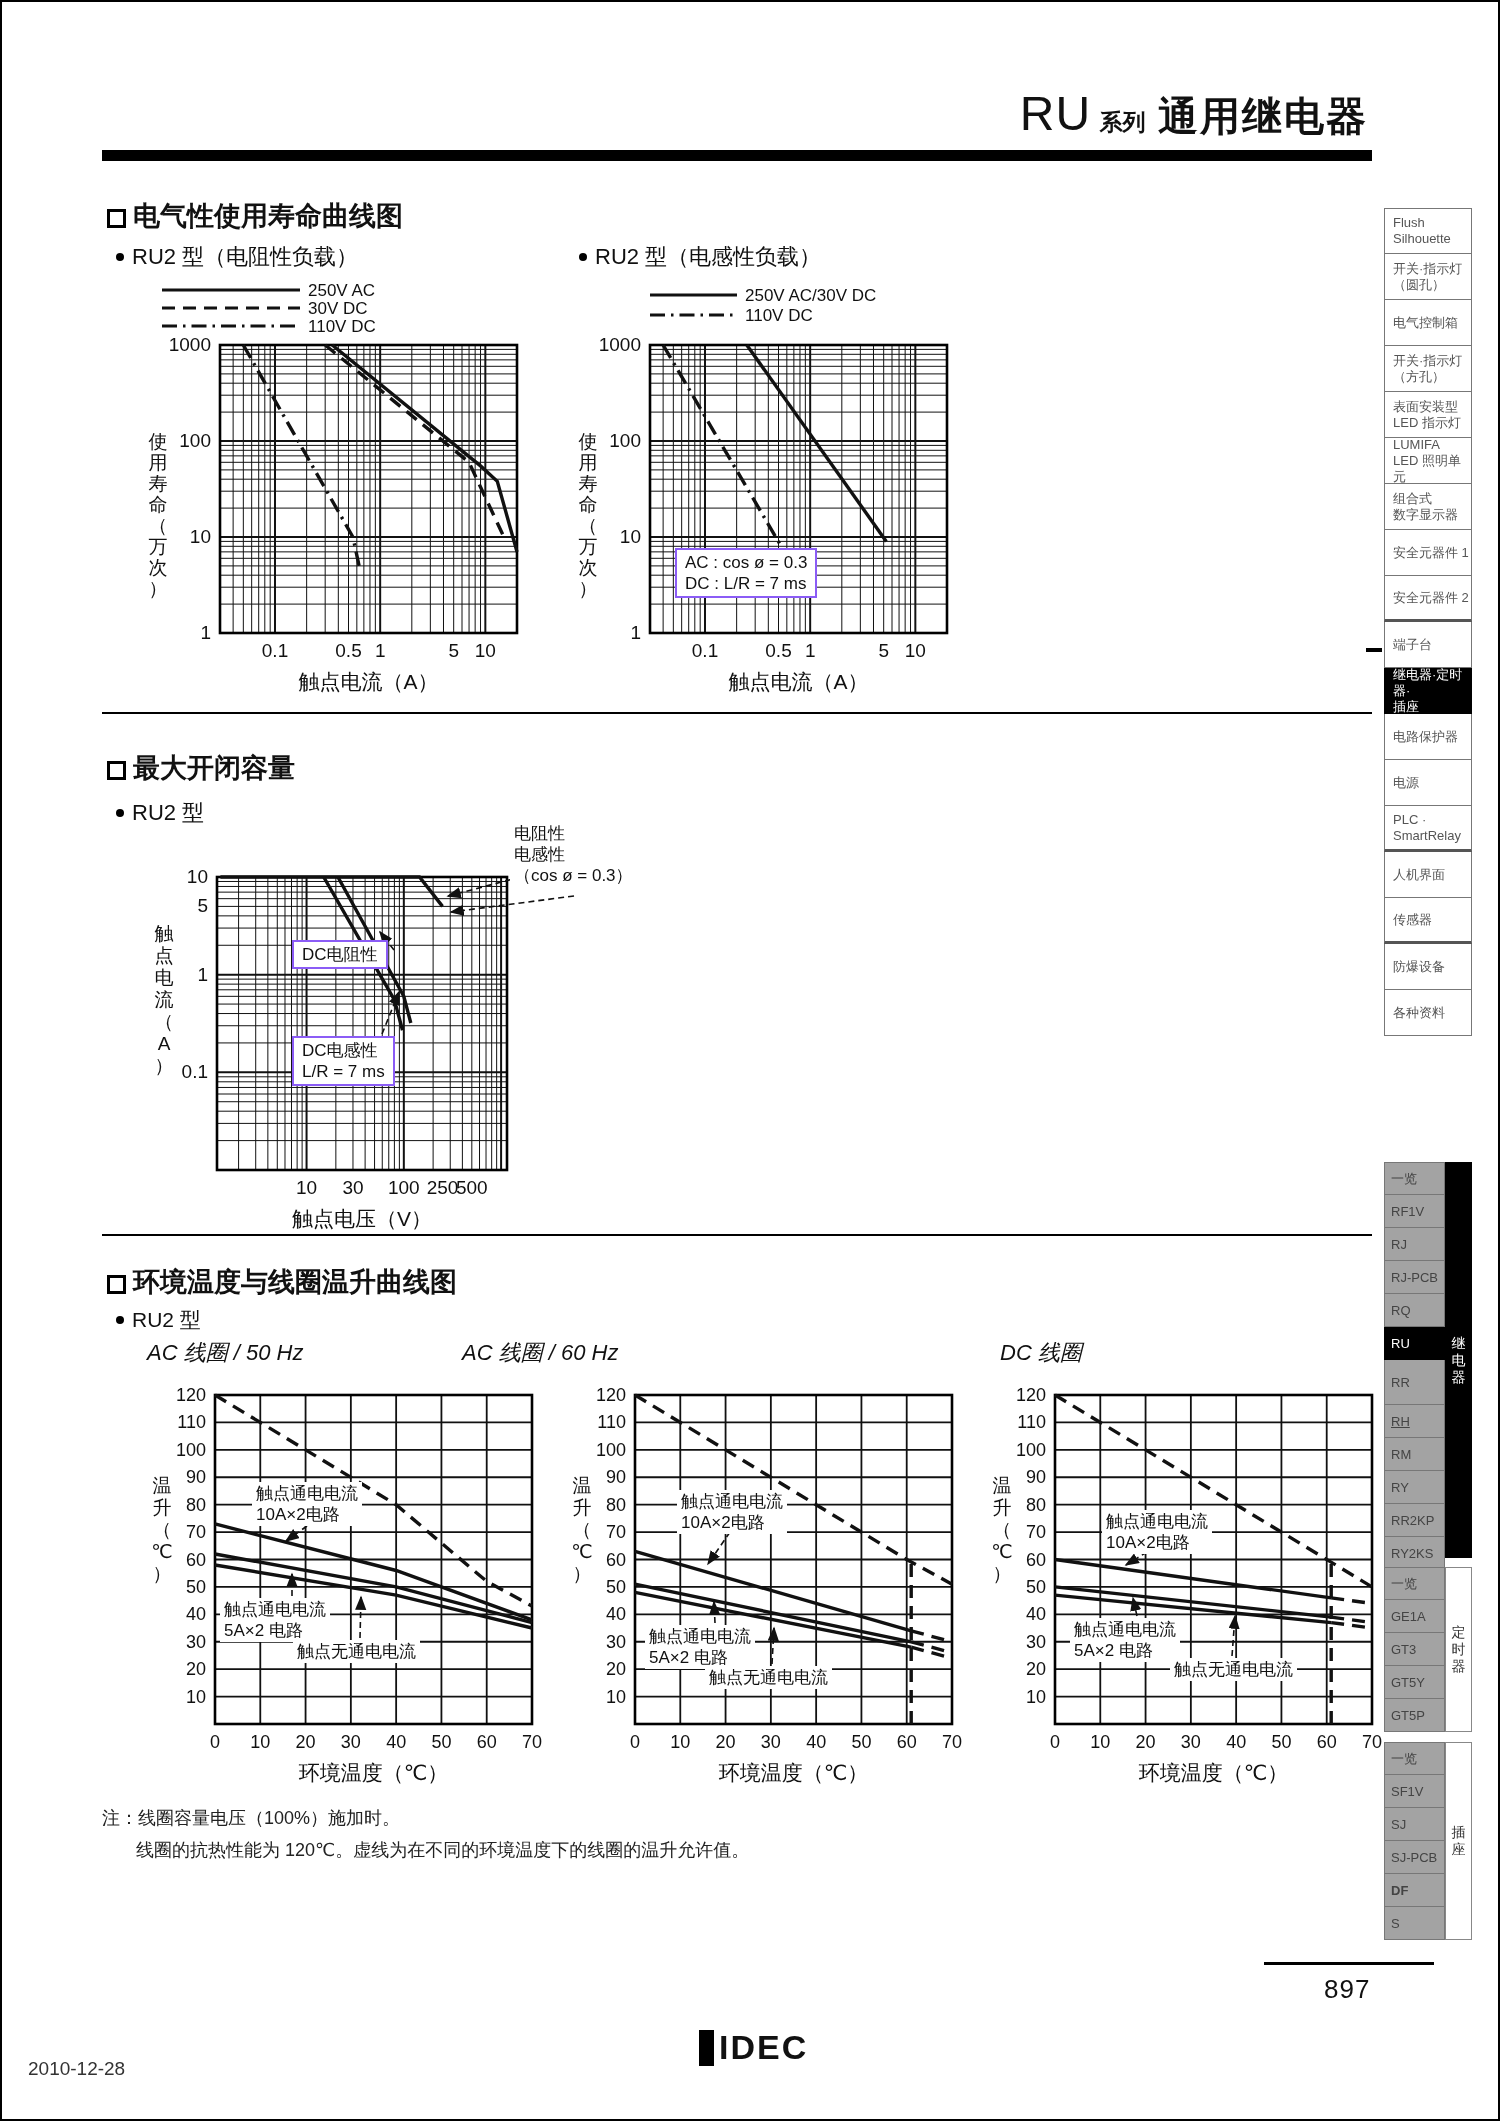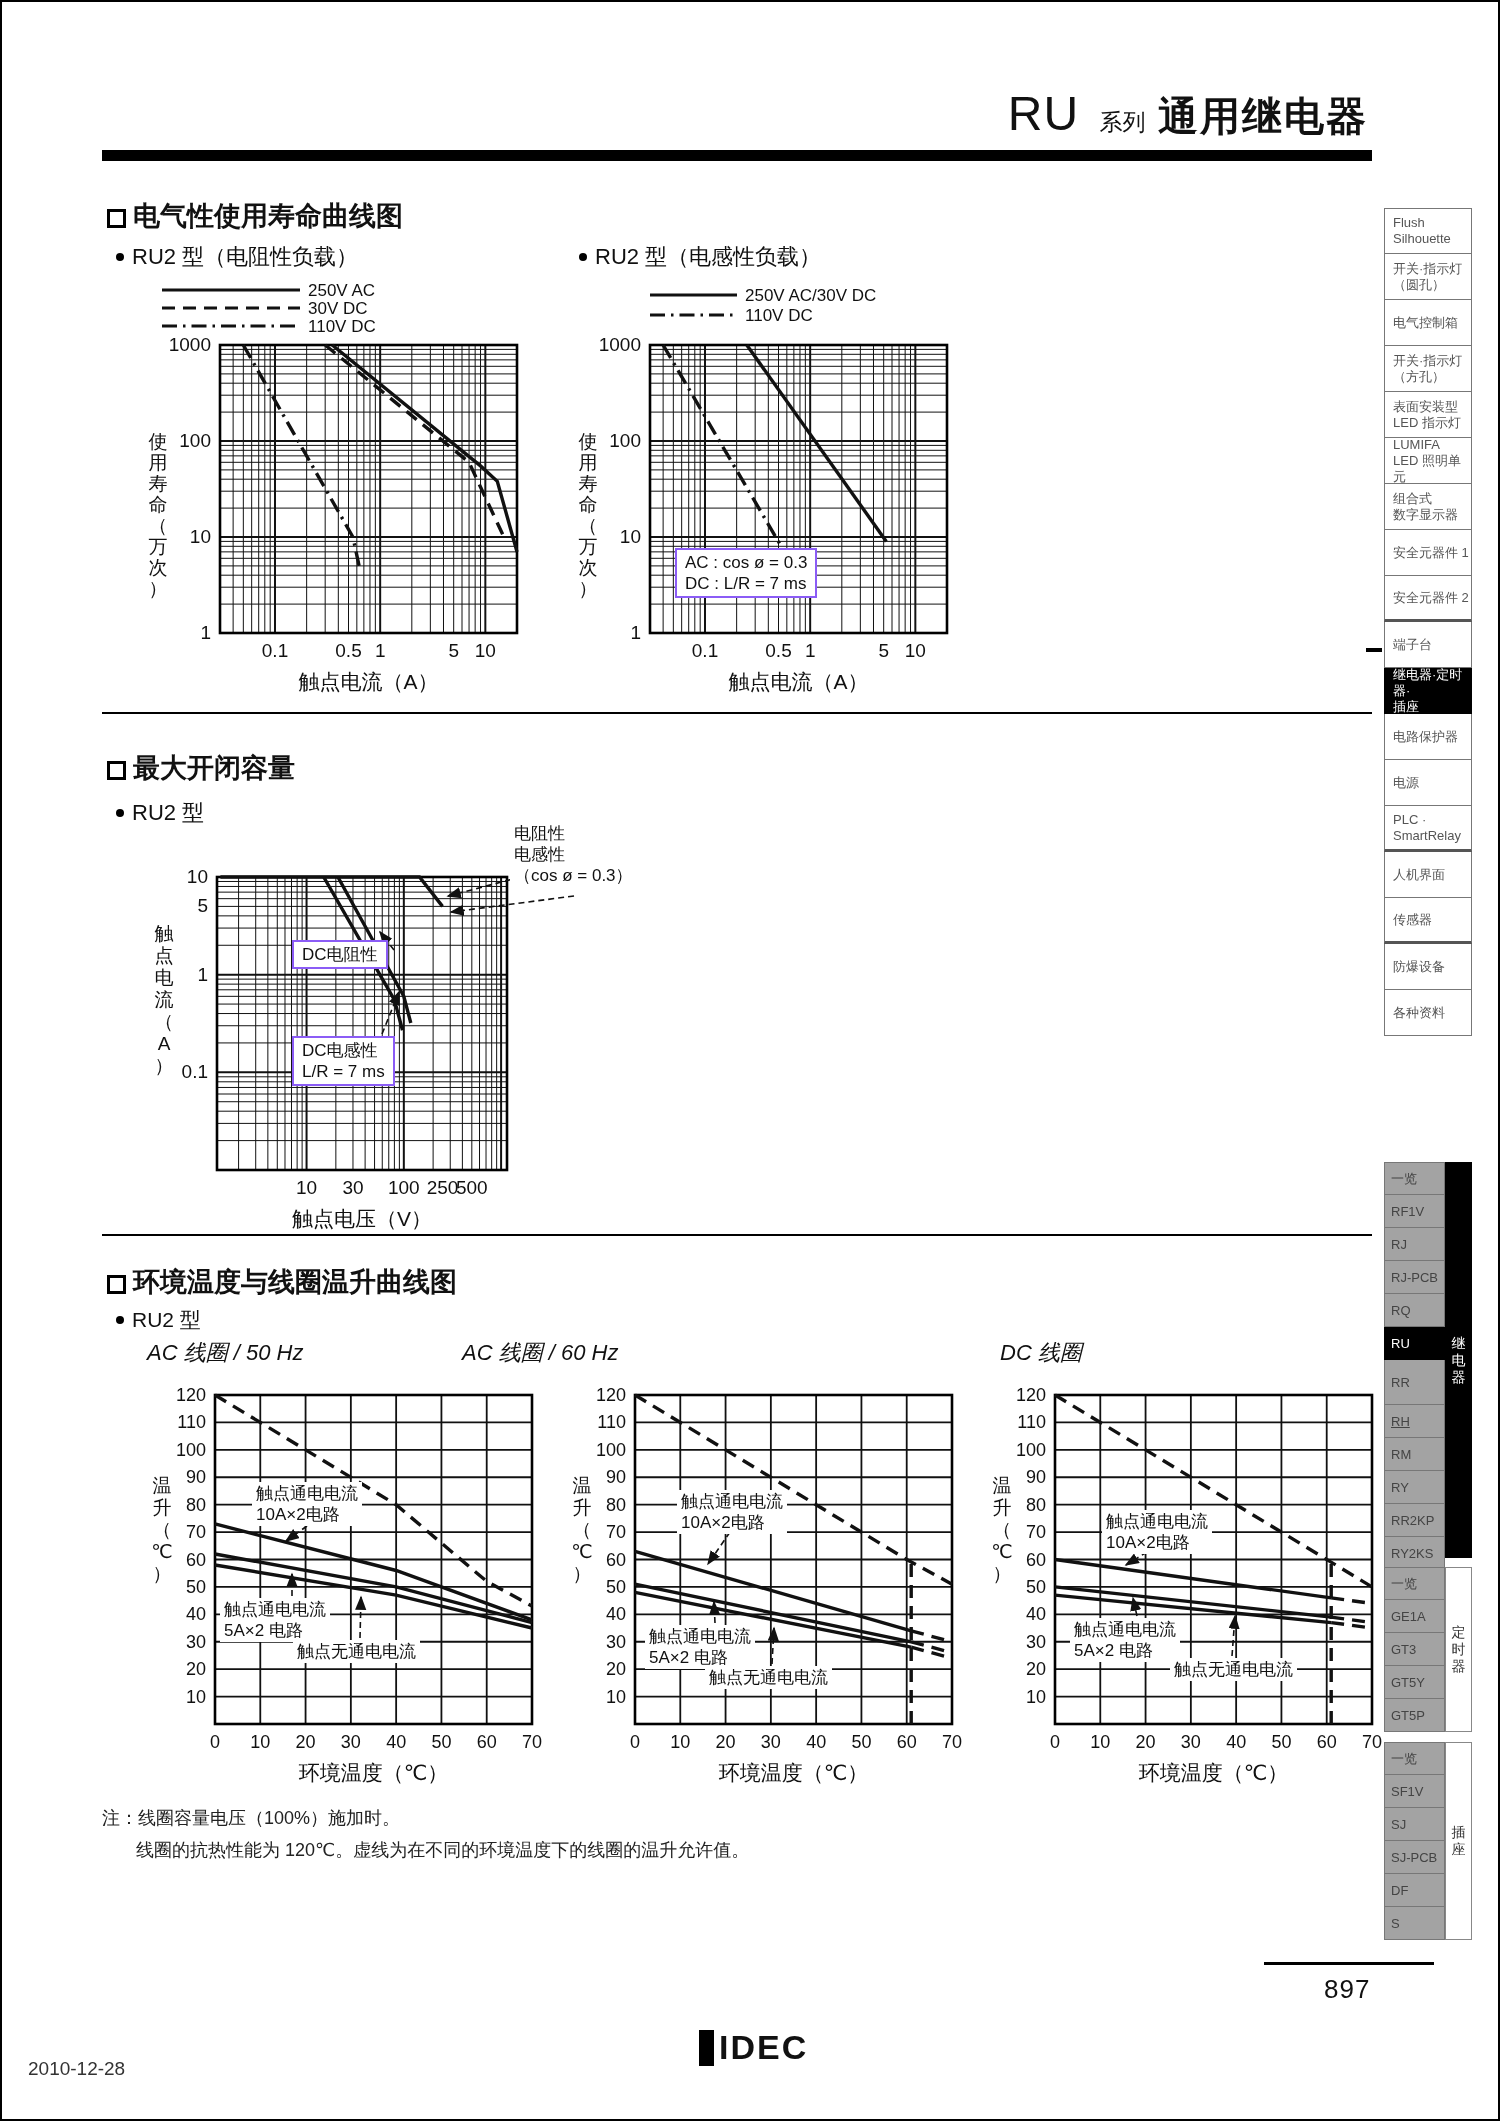--- a/index.html
+++ b/index.html
@@ -2,21 +2,21 @@
 <html><head>
 <meta charset="utf-8">
 <style>
   html,body{margin:0;padding:0;background:#e8e8e8;}
   .page{position:relative;width:1500px;height:2121px;background:#fff;margin:0 auto;
         border:2px solid #000;box-sizing:border-box;overflow:hidden;
         font-family:"Liberation Sans","DejaVu Sans",sans-serif;color:#111;}
   
   .hdr{position:absolute;right:130px;top:84px;text-align:right;white-space:nowrap;}
   .hdr .model{font-size:48px;letter-spacing:1px;}
-  .hdr .series{font-size:23px;font-weight:normal;margin:0 8px 0 16px;}
+  .hdr .series{font-size:23px;font-weight:bold;margin:0 8px 0 4px;}
   .hdr .product{font-size:40px;font-weight:bold;letter-spacing:2px;}
   .hdr-bar{position:absolute;left:100px;top:148px;width:1270px;height:11px;background:#000;}
   .divider{position:absolute;left:100px;width:1270px;height:2px;background:#000;}
   
   .sec-title{position:absolute;font-size:27px;font-weight:bold;display:flex;align-items:center;white-space:nowrap;}
   .sq{display:inline-block;width:13px;height:13px;border:3px solid #000;margin-right:7px;margin-top:4px;}
   .sub{position:absolute;font-size:22px;display:flex;align-items:center;white-space:nowrap;}
   .dot{display:inline-block;width:8px;height:8px;border-radius:50%;background:#000;margin-right:8px;}
   .chart-title{position:absolute;font-size:22px;white-space:nowrap;font-style:italic;}
   
@@ -722,21 +722,21 @@
       <div class="strip light" style="top: 1565px; height: 165px;">
         <div>定</div>
         <div>时</div>
         <div>器</div>
       </div>
       <div class="tab-col" style="top: 1740px;">
         <div class="mini-tab" style="height: 33px;">一览</div>
         <div class="mini-tab" style="height: 33px;">SF1V</div>
         <div class="mini-tab" style="height: 33px;">SJ</div>
         <div class="mini-tab" style="height: 33px;">SJ-PCB</div>
-        <div class="mini-tab" style="height: 33px;">DF</div>
+        <div class="mini-tab" style="height: 33px; font-weight: bold;">DF</div>
         <div class="mini-tab" style="height: 33px;">S</div>
       </div>
       <div class="strip light" style="top: 1740px; height: 198px;">
         <div>插</div>
         <div>座</div>
       </div>
     </div>
 
   <div class="logo">
     <span class="bar"></span>

